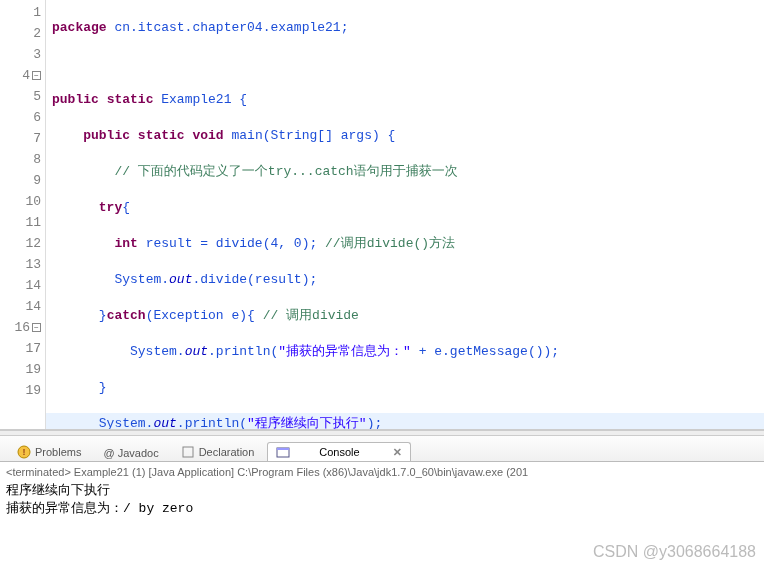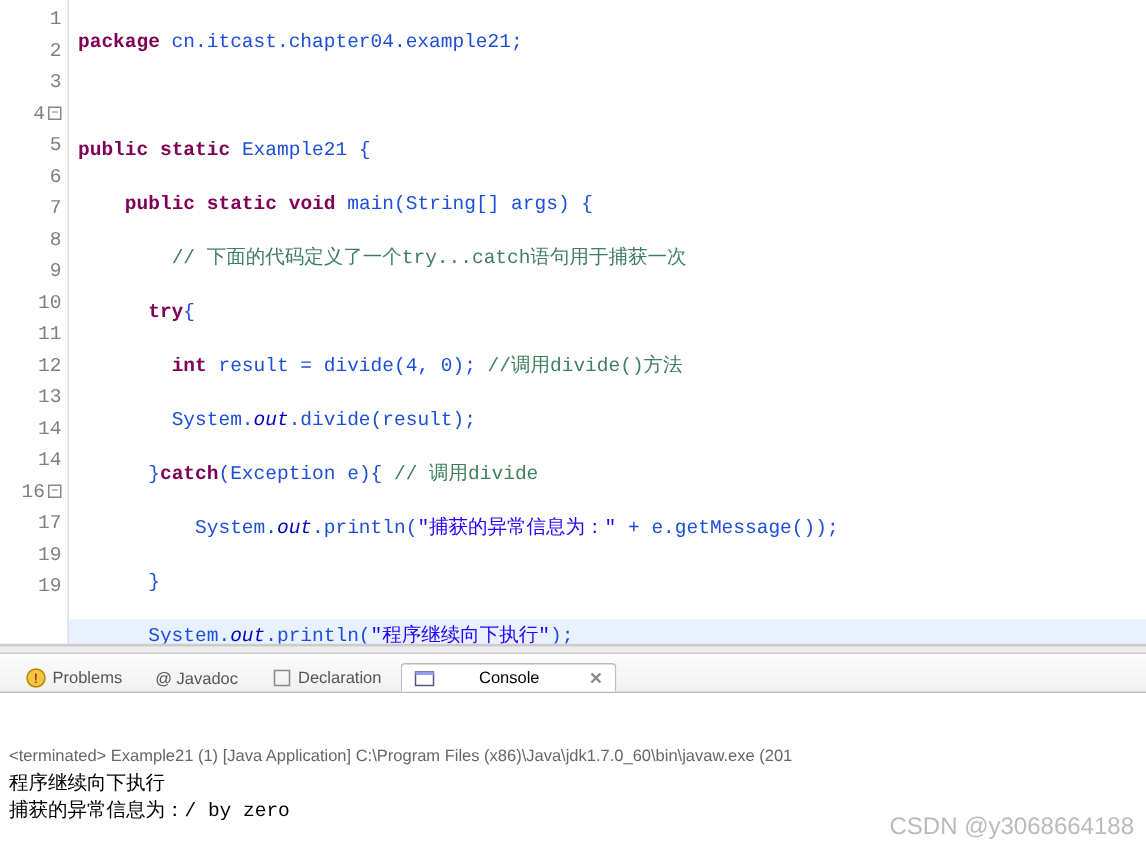--- a/index.html
+++ b/index.html
@@ -97,21 +97,20 @@
     .console-area {
       padding: 4px 6px;
       font-family: sans-serif;
       font-size: 12px;
       background: #fff;
     }
     .console-header {
       color: #666;
       font-size: 11px;
       margin-bottom: 4px;
-      margin-top: 32px;
     }
     .console-line {
       font-family: "Courier New", monospace;
       font-size: 13px;
       color: #000;
       line-height: 18px;
     }
     .close-x {
       font-weight: bold;
       color: #888;

